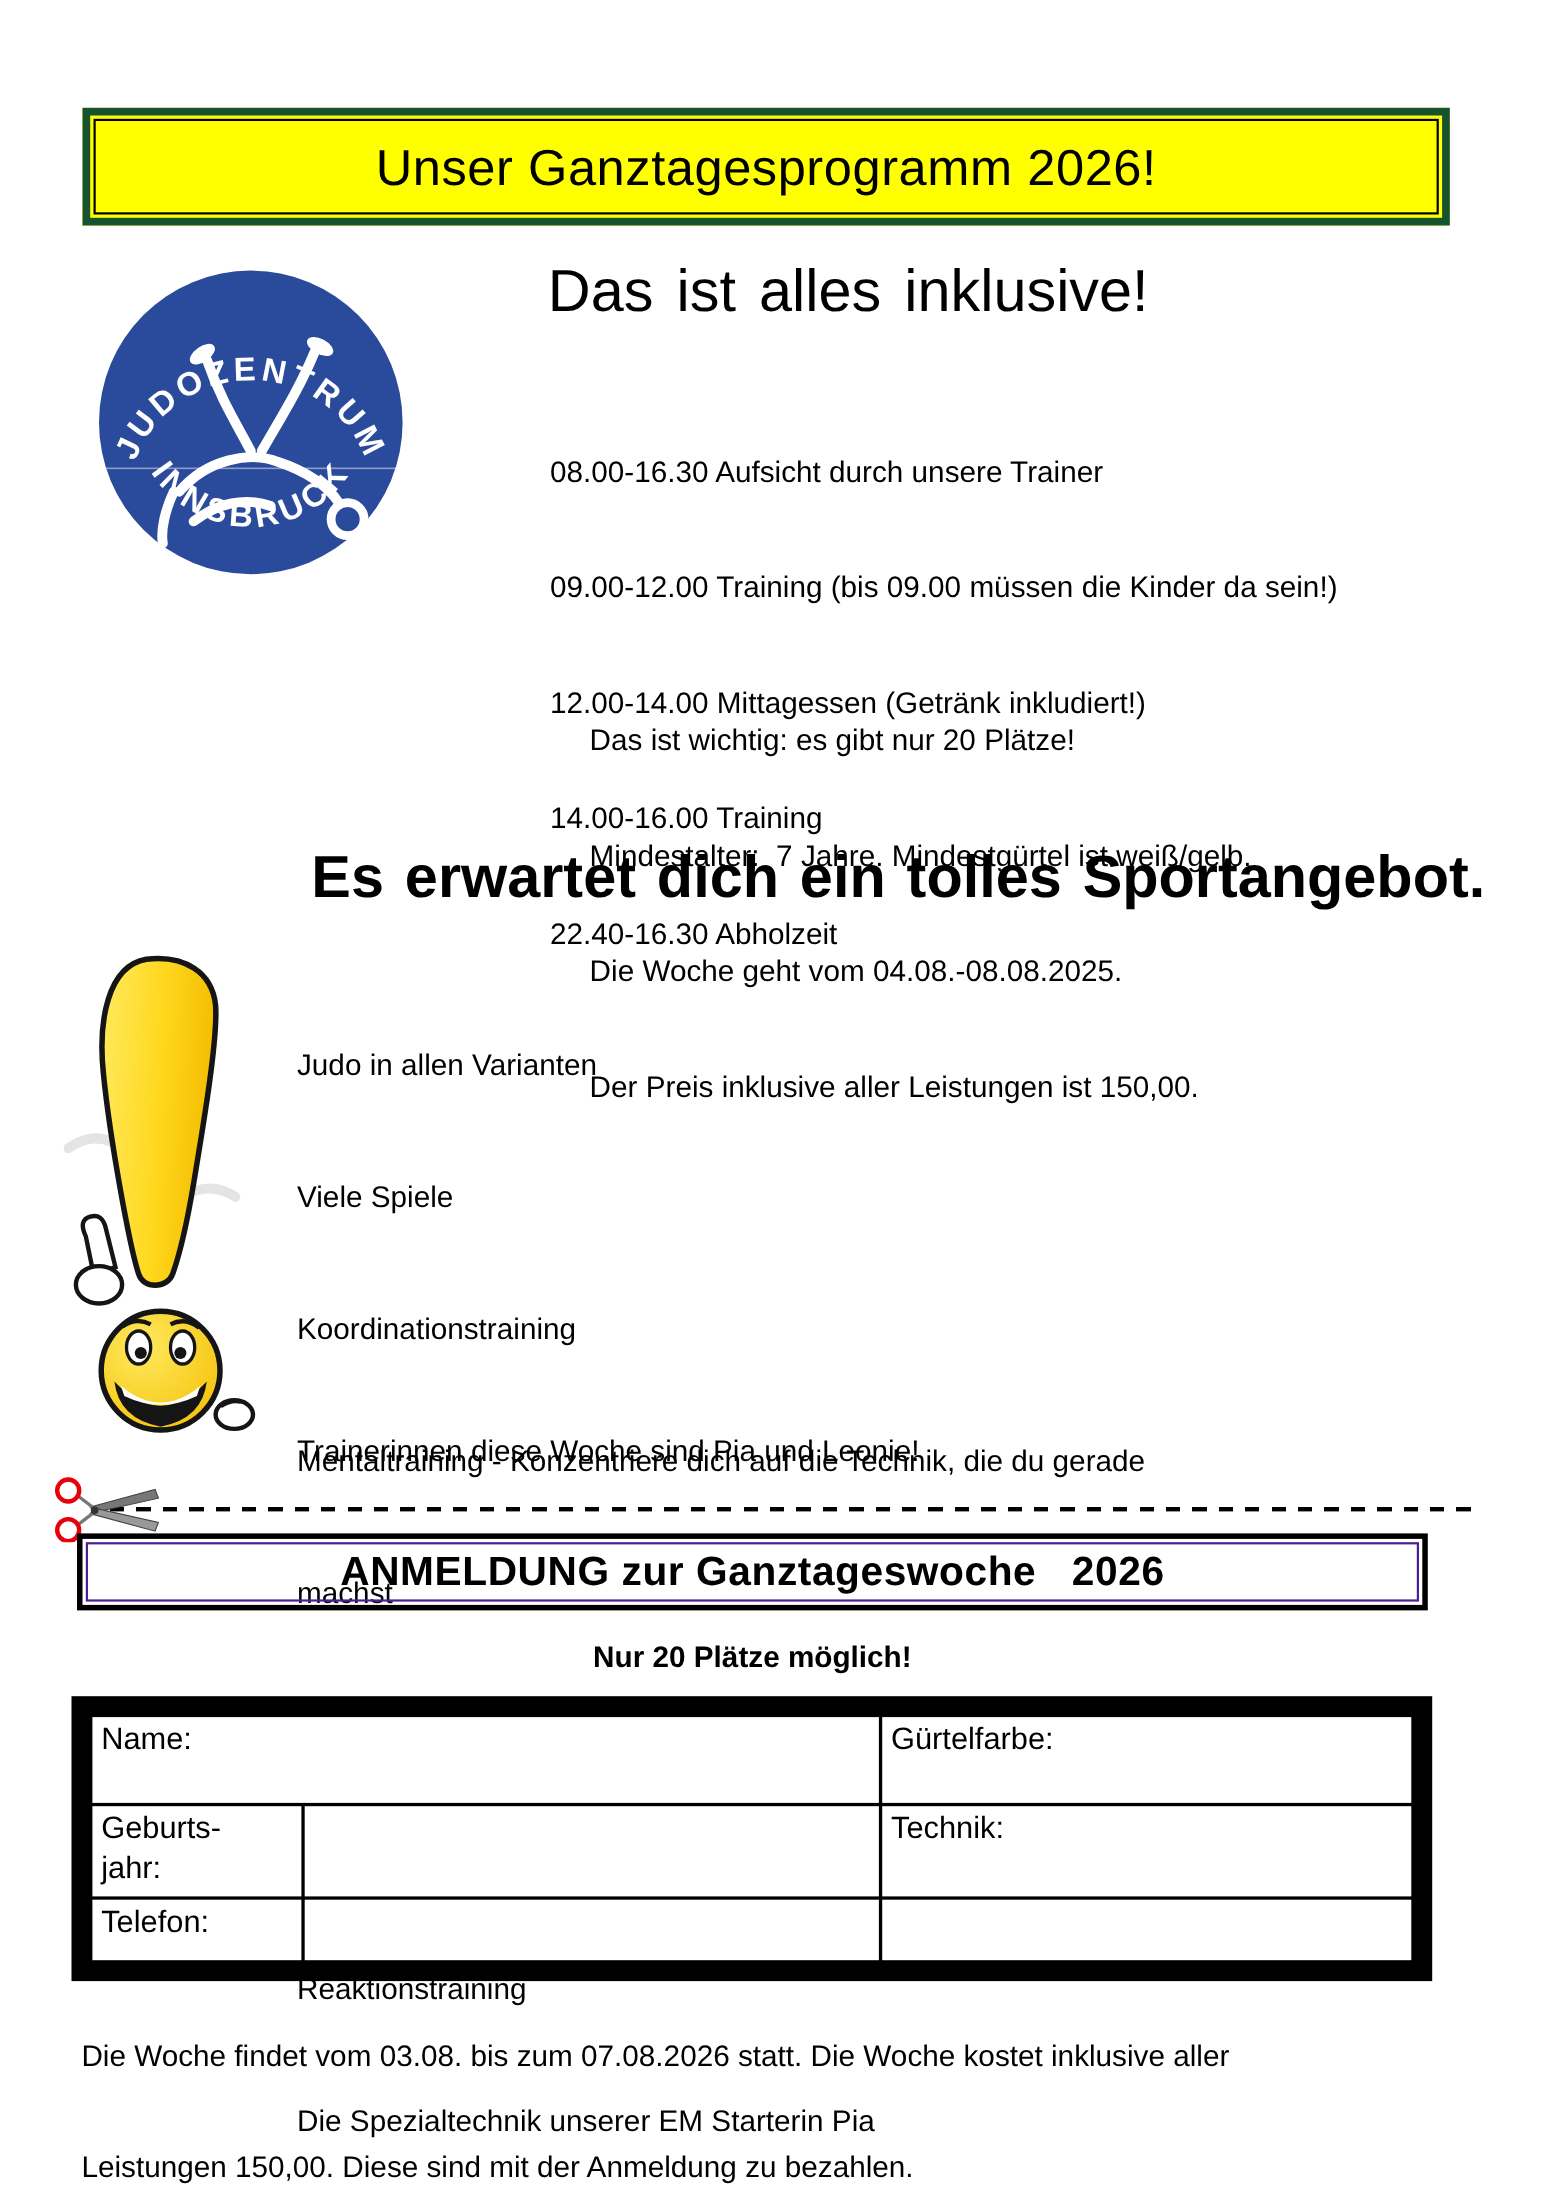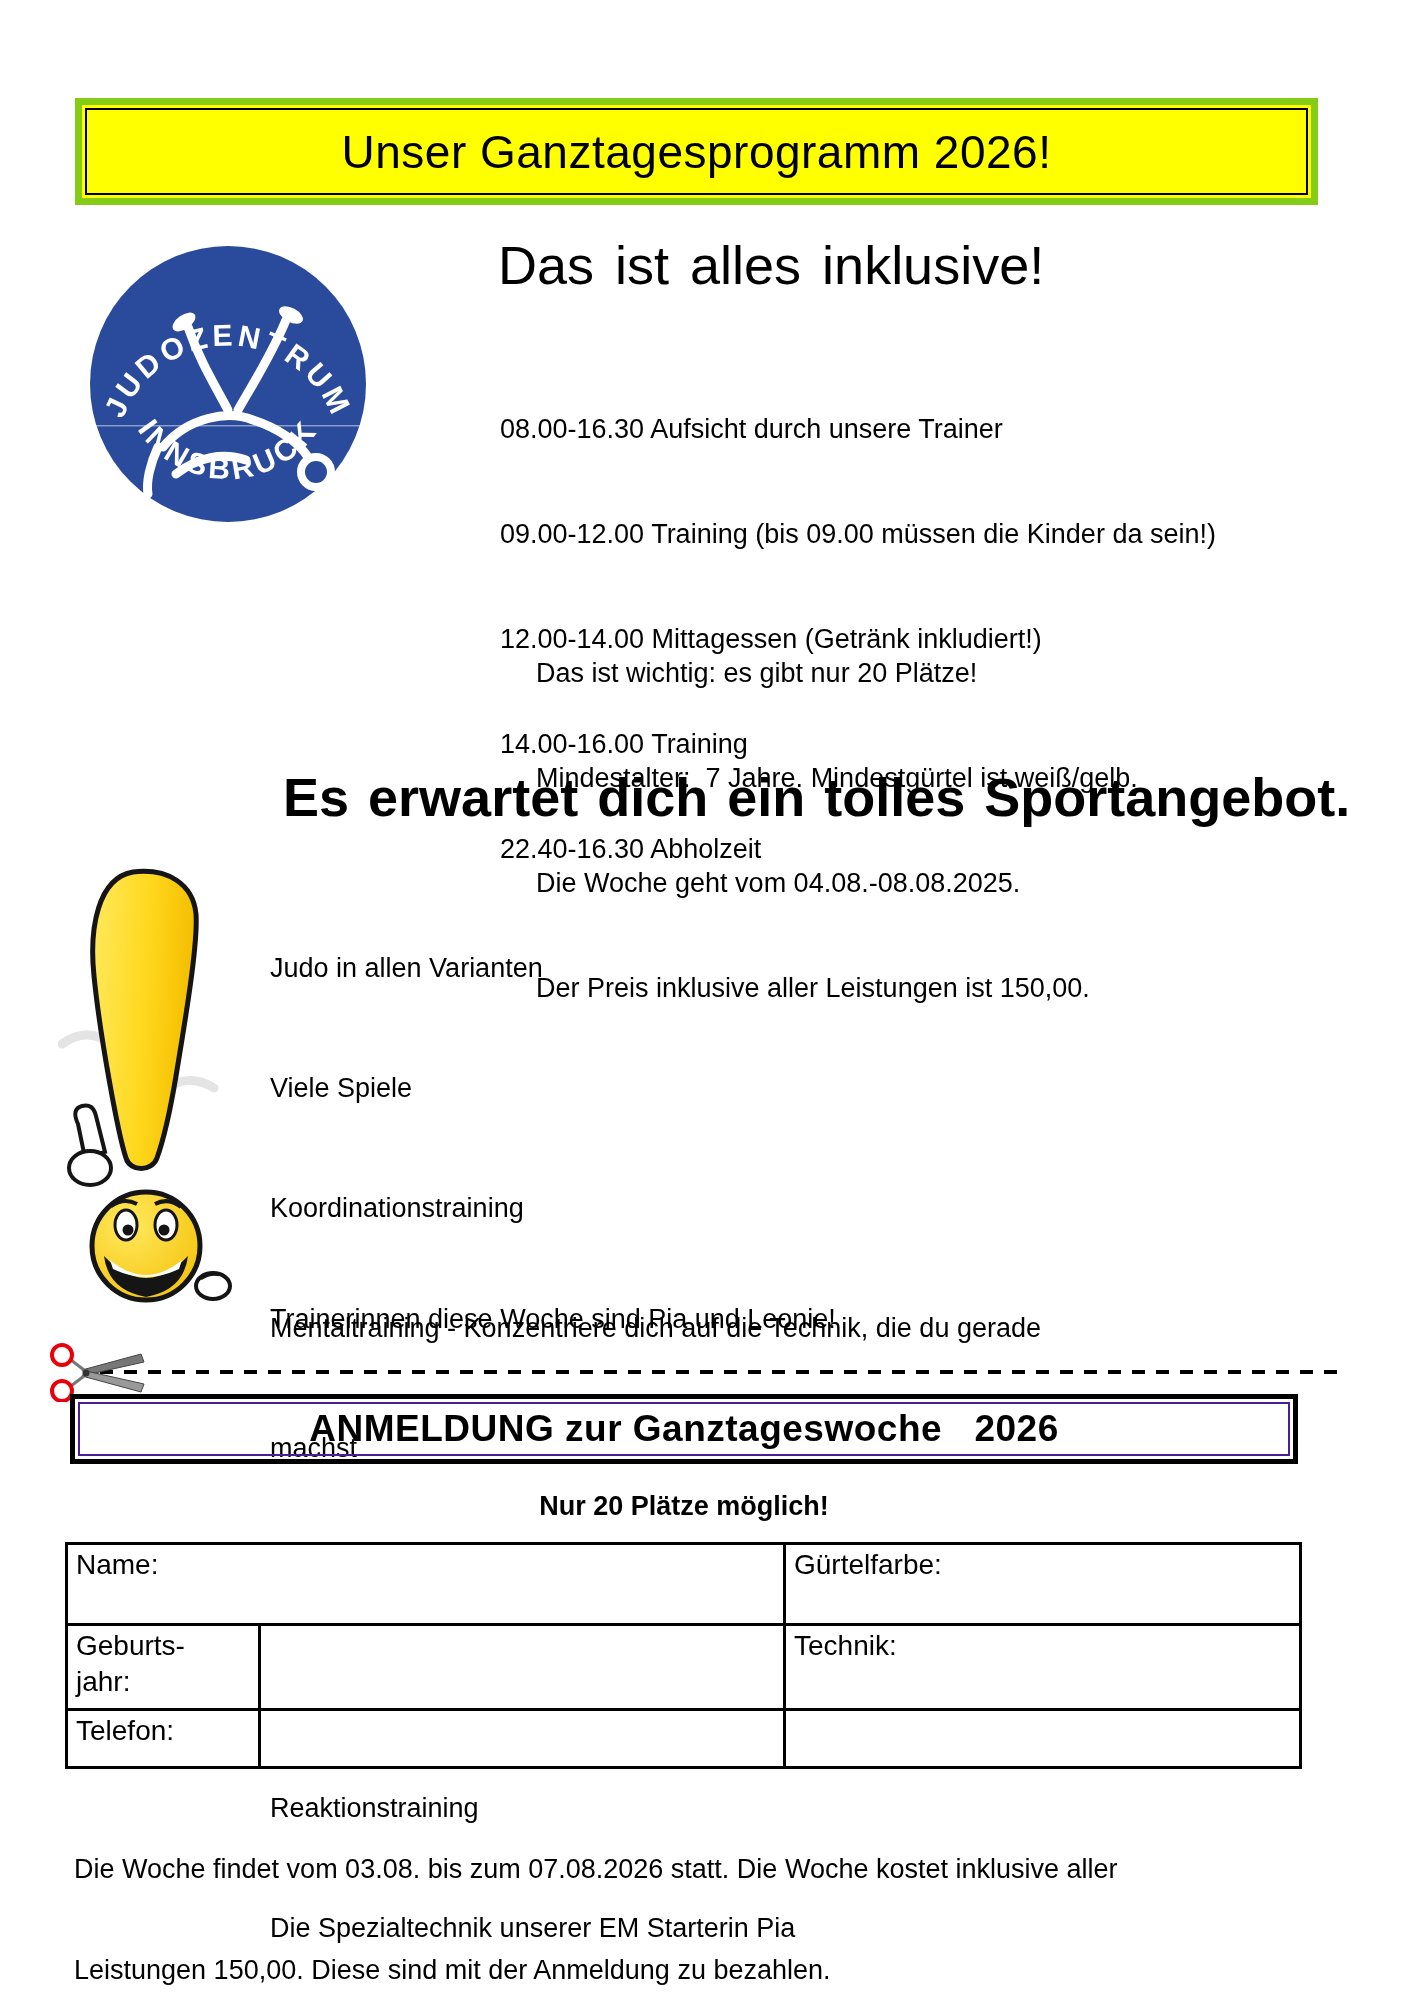--- a/index.html
+++ b/index.html
@@ -4,21 +4,21 @@
 <style>
   html,body { margin:0; padding:0; background:#ffffff; }
   .page {
     position:relative; width:1415px; height:2000px; background:#ffffff;
     font-family:"Liberation Sans","DejaVu Sans",sans-serif; color:#000;
     overflow:hidden;
   }
   
   .banner {
     position:absolute; left:75px; top:98px; width:1243px; height:107px;
-    background:#ffff00; border:7px solid #84cc16; box-sizing:border-box;
+    background:#ffff00; border:7px solid #14532d; box-sizing:border-box;
   }
   .banner-inner {
     position:absolute; inset:3px; border:2px solid #000;
     display:flex; align-items:center; justify-content:center;
   }
   .banner-title { font-size:46px; letter-spacing:0.5px; white-space:pre; }
   
   .heading1 {
     position:absolute; left:498px; top:234px; margin:0; font-weight:normal;
     font-size:54px; word-spacing:6px; white-space:pre;
@@ -55,21 +55,21 @@
   .anmeldung-title { font-size:37px; font-weight:bold; white-space:pre; letter-spacing:0.5px; }
   .subtitle {
     position:absolute; left:70px; top:1491px; width:1228px; text-align:center;
     font-size:27px; font-weight:bold; white-space:pre;
   }
   
   .form-table {
     position:absolute; left:65px; top:1542px; width:1237px;
     display:grid; grid-template-columns:190px 522px 1fr;
     grid-template-rows:78px 82px 55px;
-    background:#000; gap:3px; padding:3px; box-sizing:border-box;
+    background:#000; gap:3px; padding:19px; box-sizing:border-box;
   }
   .cell { background:#fff; font-size:28px; line-height:36px; padding:2px 8px; }
   .cell.span2 { grid-column:1 / 3; }
   
   .footer { position:absolute; left:74px; top:1786px; font-size:27px; line-height:33.5px; white-space:pre-wrap; }
 </style>
 </head>
 <body>
 
 <div class="page">

